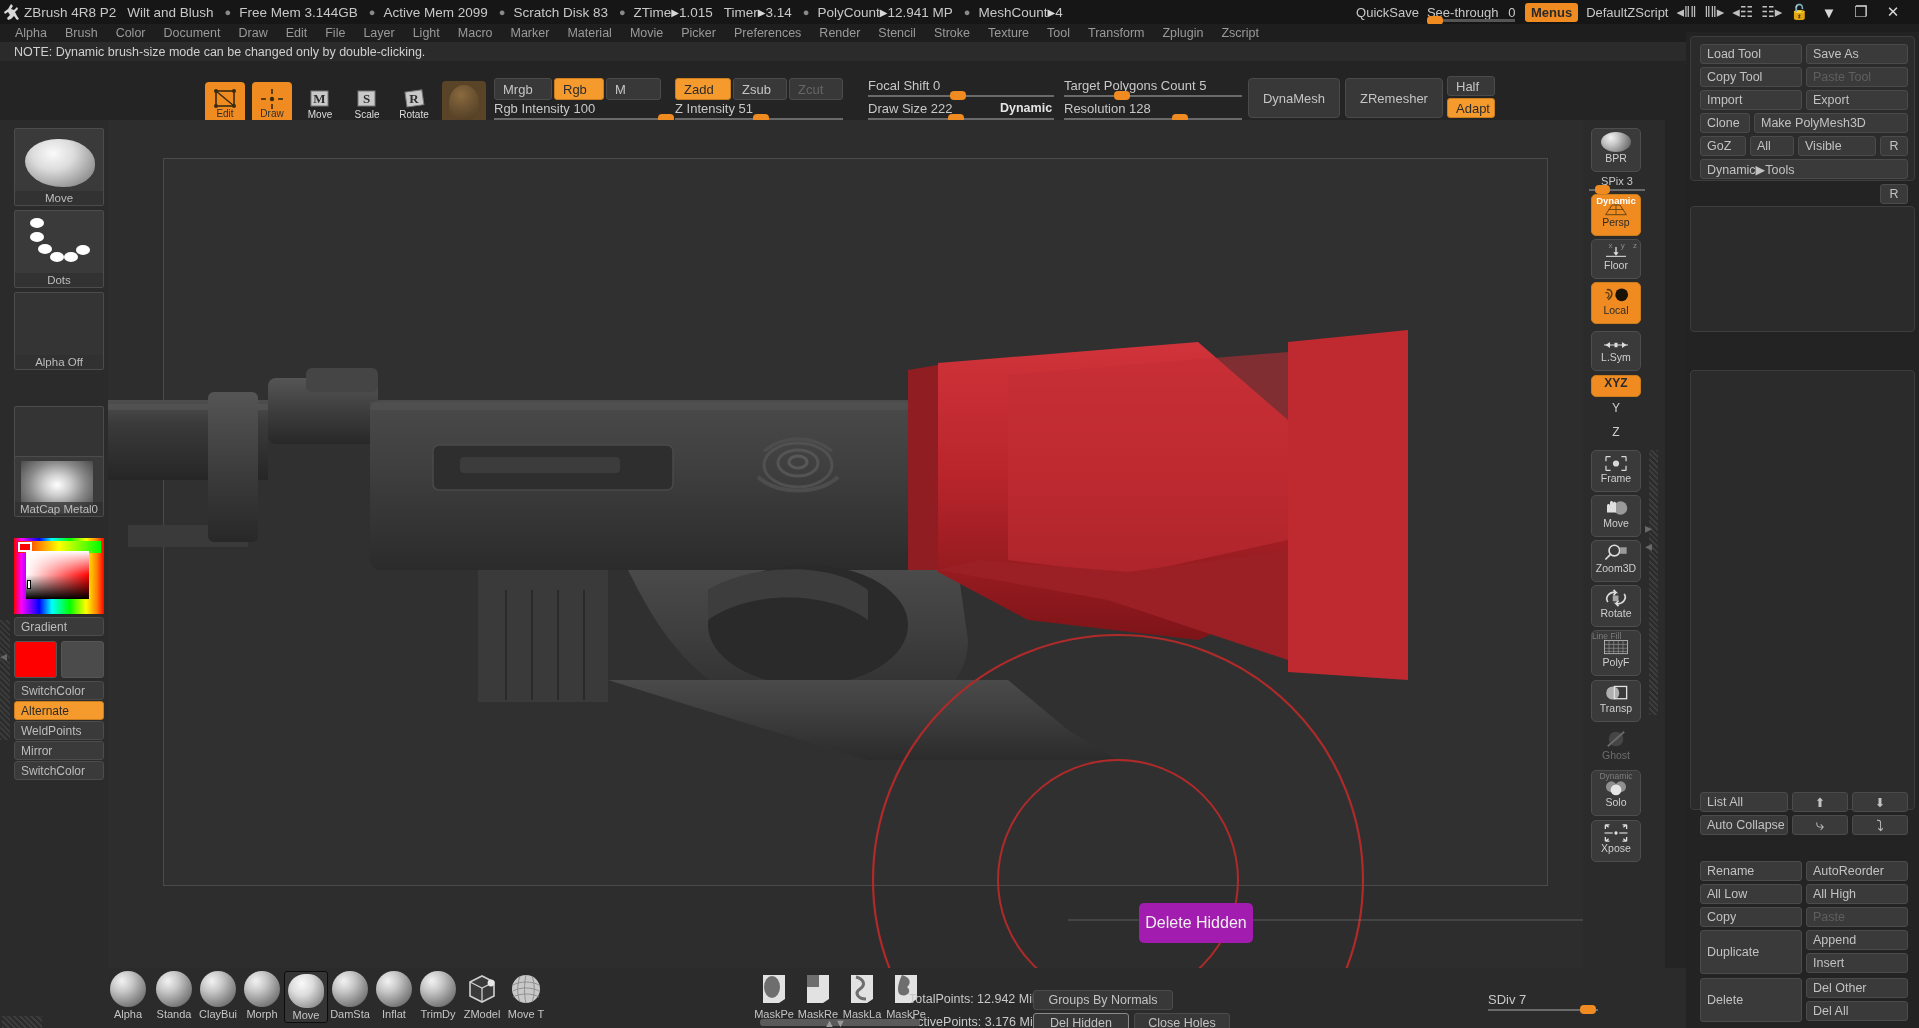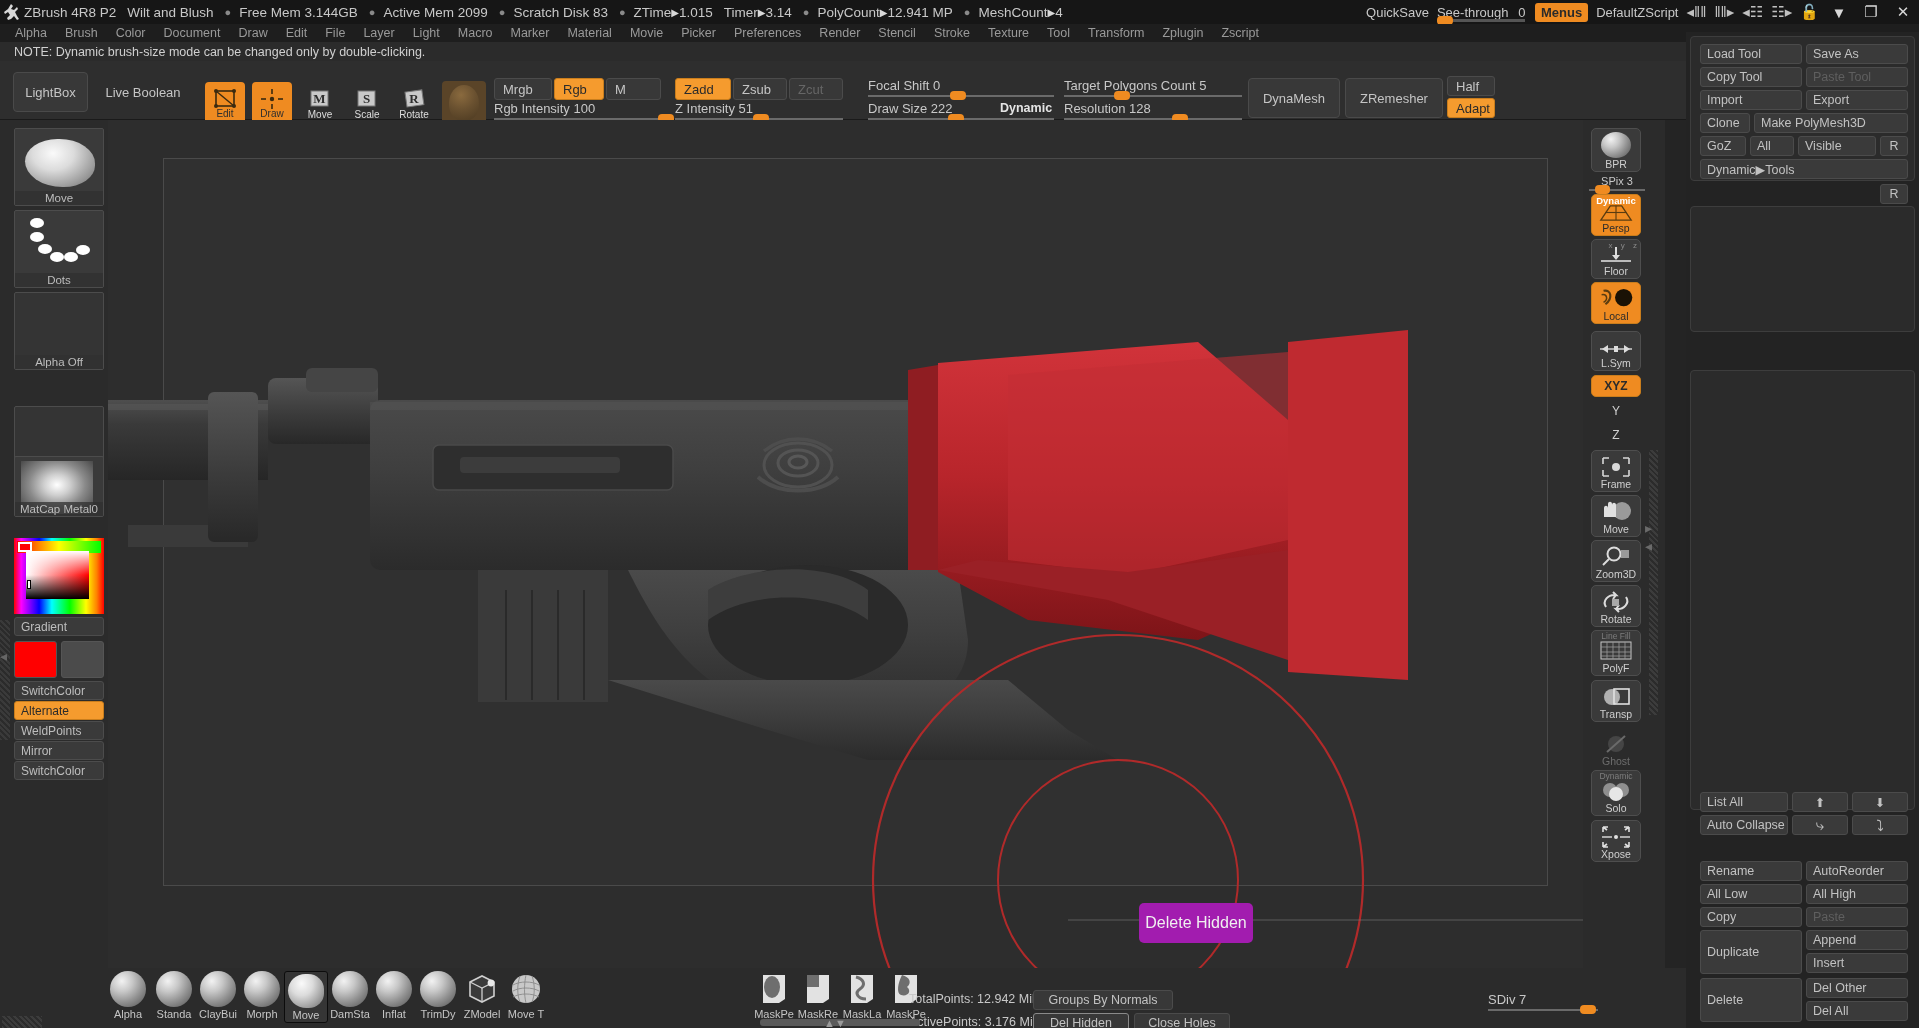--- a/index.html
+++ b/index.html
@@ -16,21 +16,21 @@
   .titlebar {
     position: absolute; left: 0; top: 0; width: 1919px; height: 24px;
     background: #161616; display: flex; align-items: center;
     font-size: 13.5px; color: #c8c8c8; white-space: nowrap;
   }
   .zlogo { width: 24px; height: 22px; display: flex; align-items: center; justify-content: center;
     color: #d8d8d8; font-size: 15px; }
   .tb-item { margin-right: 11px; }
   .tb-sep { color: #8a8a8a; margin-right: 8px; font-size: 11px; }
   .tri { color: #d8d8d8; font-size: 10px; }
-  .titlebar-right { margin-left: auto; display: flex; align-items: center; gap: 8px; padding-right: 4px; }
+  .titlebar-right { margin-left: auto; display: flex; align-items: center; gap: 8px; padding-right: 14px; }
   .seethrough { position: relative; width: 90px; }
   .seethrough .lbl { font-size: 13px; color: #c8c8c8; }
   .st-track { position: absolute; left: 0; bottom: -2px; width: 88px; height: 3px; background: #555; }
   .st-knob { position: absolute; left: 0; bottom: -5px; width: 16px; height: 9px; background: #ef8b21; border-radius: 4px; }
   .menus-btn { background: #ef8b21; color: #2a2a2a; font-size: 13px; padding: 2px 6px; border-radius: 3px; font-weight: 600; }
   .ticon { color: #c0c0c0; font-size: 15px; display: inline-flex; align-items: center; }
   .winbtn { color: #d8d8d8; font-size: 15px; width: 24px; text-align: center; }
 
   
   .menubar {
@@ -99,21 +99,21 @@
     background: #2d2d2d; overflow: hidden;
   }
   .docframe { position: absolute; left: 55px; top: 38px; width: 1385px; height: 728px;
     border: 1px solid #4a4a4a; background: #303030; }
 
   
   .rtoolbar { position: absolute; left: 1583px; top: 120px; width: 82px; height: 848px; background: #2b2b2b; }
   .rbtn {
     position: absolute; left: 8px; width: 50px; border-radius: 5px;
     display: flex; flex-direction: column; align-items: center; justify-content: flex-end;
-    font-size: 10.5px; color: #cfcfcf; padding-bottom: 1px;
+    font-size: 10.5px; color: #cfcfcf; padding-bottom: 7px;
   }
   .rbtn.box { background: #3a3a3a; border: 1px solid #4e4e4e; }
   .rbtn.on { background: #ef8b21; color: #2b2b2b; border: 1px solid #c97d1c; }
   .rbtn.flat { background: transparent; }
   .rbtn.dim { color: #6d6d6d; }
   .rslider { position: absolute; left: 6px; width: 56px; }
   .rslider .lbl { font-size: 11px; color: #c8c8c8; text-align: center; }
   .rslider .trk { position: relative; height: 2px; background: #6a6a6a; margin-top: 2px; }
   .rslider .knb { position: absolute; top: -4px; width: 15px; height: 9px; background: #ef8b21; border-radius: 4px; }
 
@@ -230,27 +230,20 @@
       <span class="mi">Tool</span>
       <span class="mi">Transform</span>
       <span class="mi">Zplugin</span>
       <span class="mi">Zscript</span>
     </div>
 
   <div class="notebar">
     <span>NOTE: Dynamic brush-size mode can be changed only by double-clicking.</span>
   </div>
 
-  <div class="shelf">
-    <div class="bigbtn" style="left:13px; top:11px; width:75px; height:40px;">LightBox</div>
-    <div class="bigbtn" style="left:97px; top:11px; width:92px; height:40px; border:none; background:transparent;">Live Boolean</div>
-
-    <div class="iconbtn on" style="left:205px; top:81px; width:38px; height:40px; top:82px;"></div>
-
-  </div>
 
   <div style="position:absolute; left:0; top:0; width:1919px; height:1028px; pointer-events:none;">
 
     <div class="iconbtn on" style="pointer-events:auto; left:205px; top:82px; width:40px; height:43px;">
       <svg width="22" height="20" viewBox="0 0 22 20">
         <rect x="2" y="2" width="18" height="15" fill="none" stroke="#3a2a10" stroke-width="1.6"></rect>
         <line x1="2" y1="2" x2="20" y2="17" stroke="#3a2a10" stroke-width="1.4"></line>
         <circle cx="2" cy="2" r="2" fill="#3a2a10"></circle>
           <circle cx="20" cy="2" r="2" fill="#3a2a10"></circle>
         <circle cx="2" cy="17" r="2" fill="#3a2a10"></circle>
@@ -585,21 +578,21 @@
     <div class="rbtn box" style="top:465px; height:42px;">
       <svg width="32" height="22" viewBox="0 0 32 22" style="margin-top:3px;">
         <path d="M6 16 C2 10, 8 3, 16 4 L13 1 M16 4 L13 8" fill="none" stroke="#dcdcdc" stroke-width="2"></path>
         <path d="M26 6 C30 12, 24 19, 16 18 L19 21 M16 18 L19 14" fill="none" stroke="#dcdcdc" stroke-width="2"></path>
         <rect x="12" y="8" width="7" height="7" fill="#a8a8a8"></rect>
       </svg>
       <span>Rotate</span>
     </div>
 
     <div class="rbtn box" style="top:510px; height:46px;">
-      <span style="position:absolute;top:0px;left:0;width:100%;text-align:center;font-size:8.5px;color:#7d7d7d;">Line Fill</span>
+      <span style="position:absolute;top:0px;left:0;width:100%;text-align:left;font-size:8.5px;color:#7d7d7d;">Line Fill</span>
       <svg width="34" height="22" viewBox="0 0 34 22" style="margin-top:8px;">
         <rect x="2" y="2" width="30" height="17" fill="none" stroke="#c8c8c8" stroke-width="1"></rect>
         <g stroke="#9a9a9a" stroke-width="0.8">
           <line x1="8" y1="2" x2="8" y2="19"></line>
             <line x1="14" y1="2" x2="14" y2="19"></line>
           <line x1="20" y1="2" x2="20" y2="19"></line>
             <line x1="26" y1="2" x2="26" y2="19"></line>
           <line x1="2" y1="7" x2="32" y2="7"></line>
             <line x1="2" y1="12" x2="32" y2="12"></line>
           <line x1="2" y1="16" x2="32" y2="16"></line>

